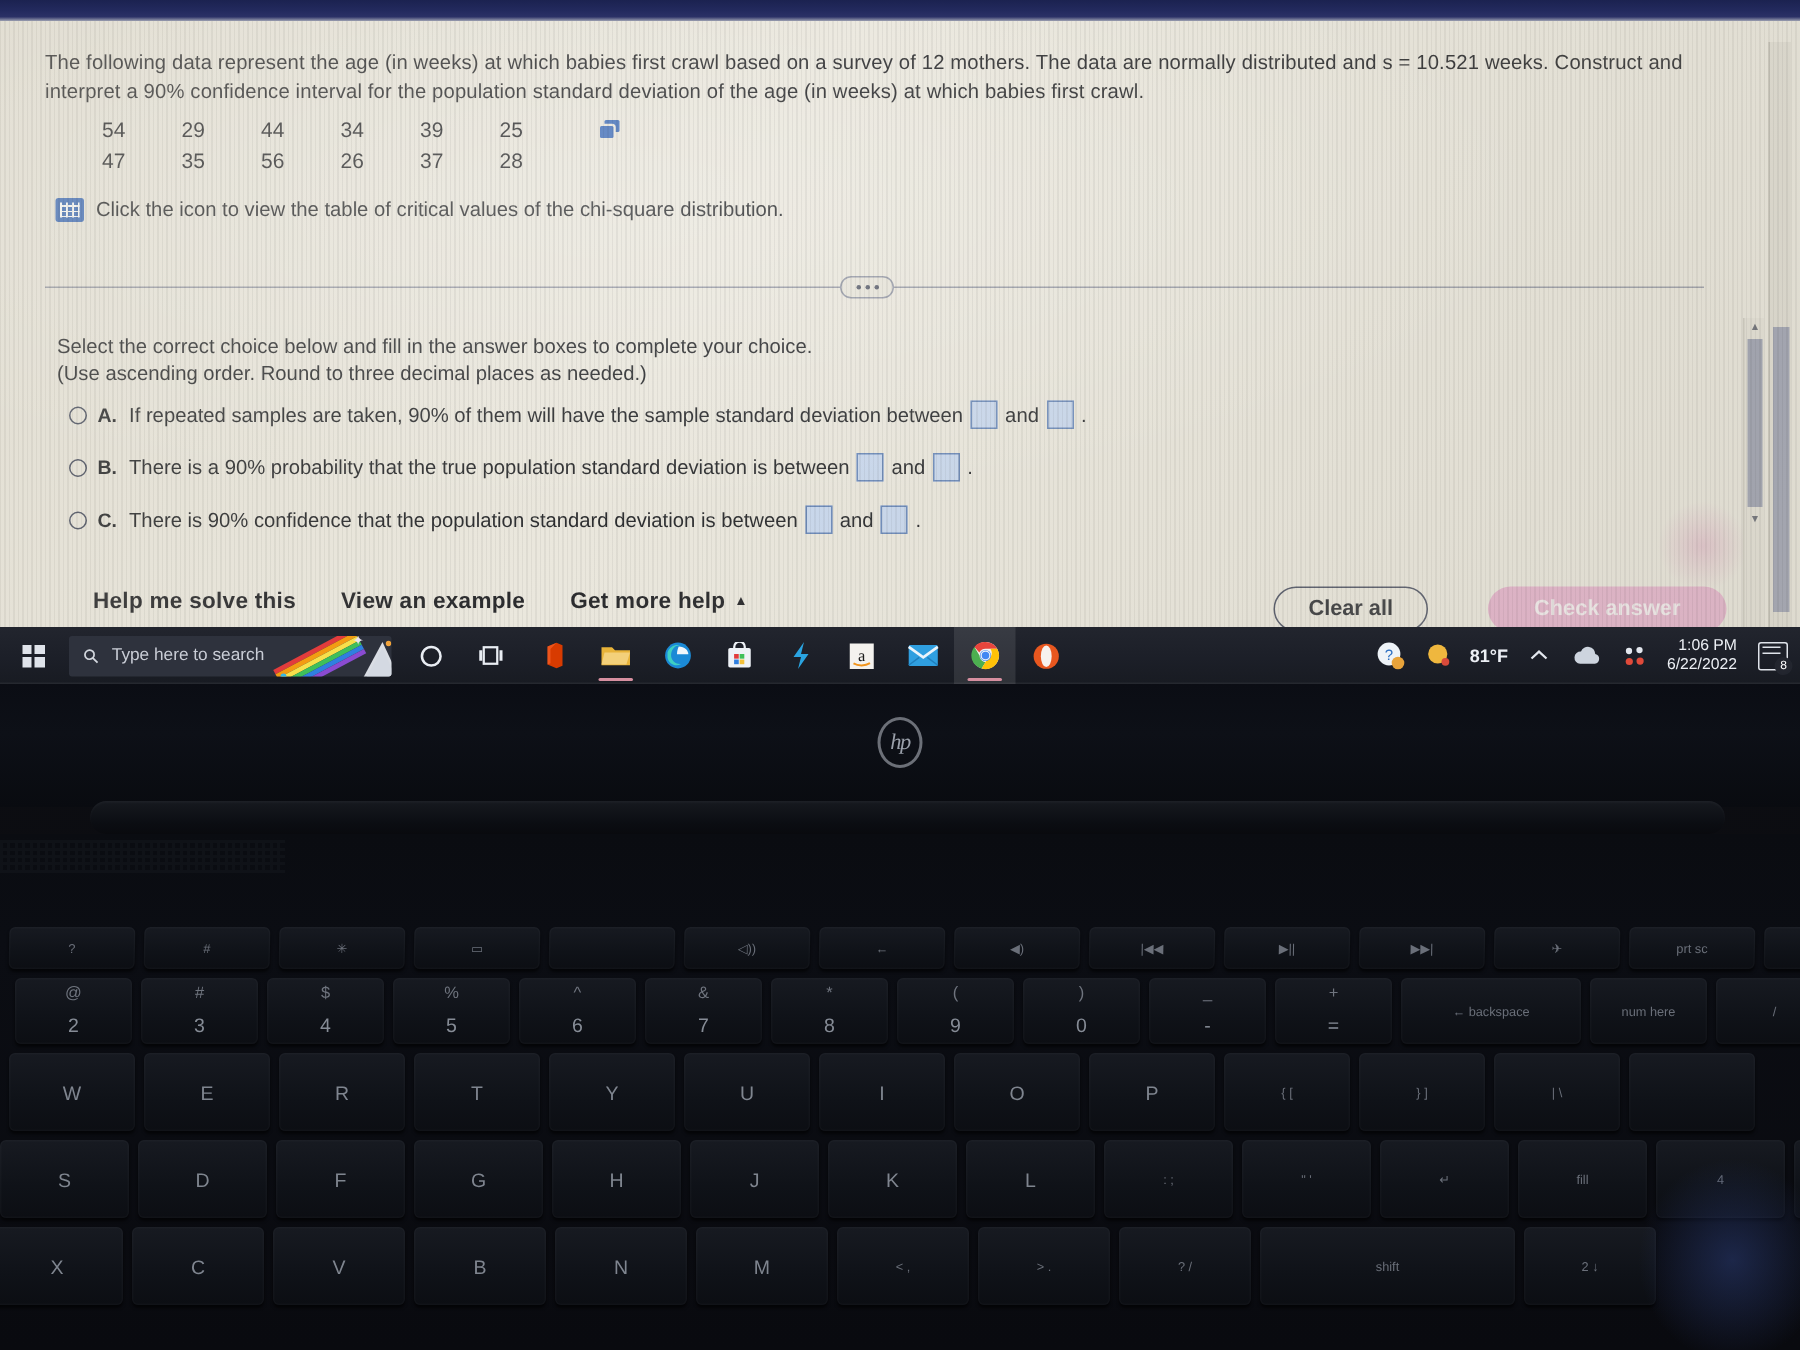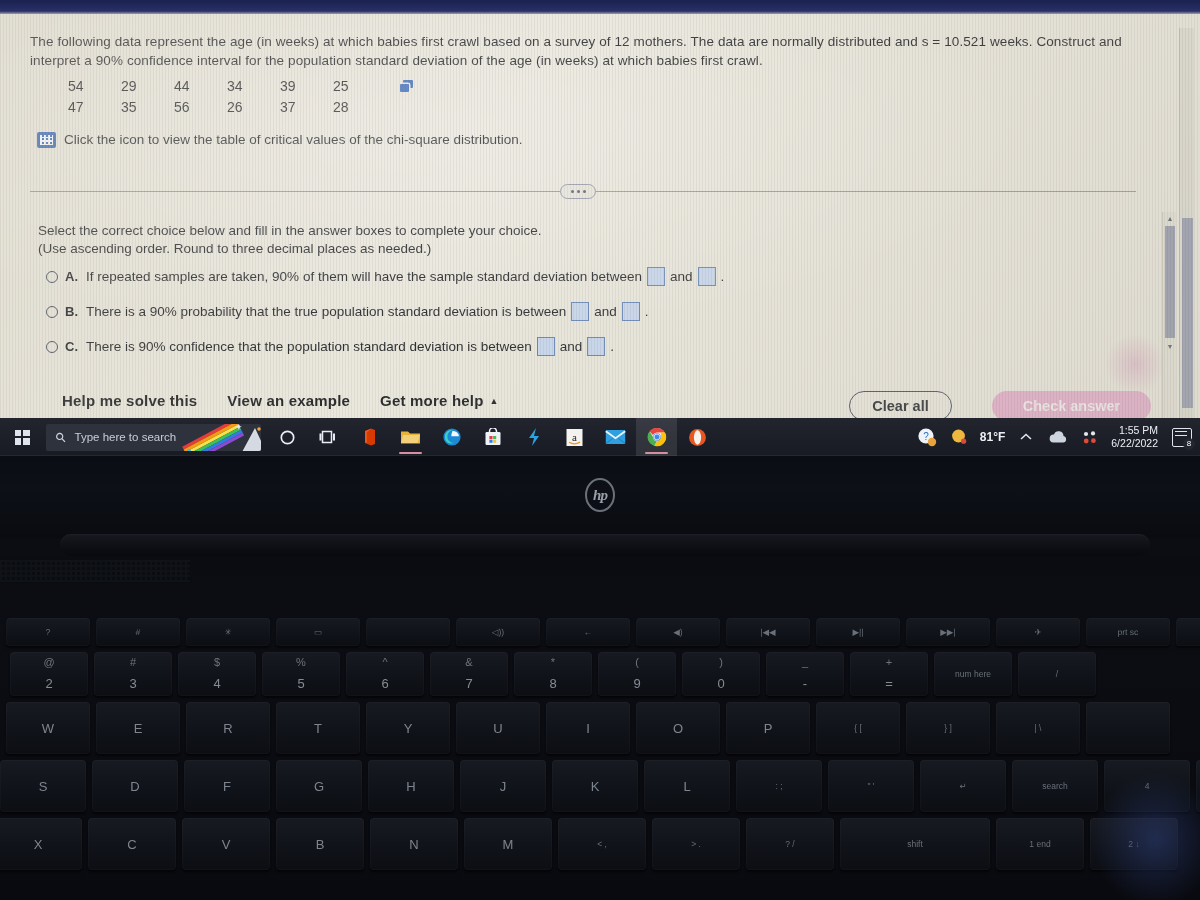--- a/index.html
+++ b/index.html
@@ -186,21 +186,21 @@
   }
 
   
   .lid-bottom {
     position:absolute; left:0; top: 456px; width: 1200px; height: 82px;
     background: linear-gradient(180deg,#0b0d14 0%, #0d1017 40%, #090b10 100%);
   }
   .hp-logo {
     position:absolute; left: 585px; top: 478px; width: 30px; height: 34px;
     border-radius: 50%; border: 2px solid #6c7078; display:flex; align-items:center; justify-content:center;
-    color:#9aa0aa; font-size: 15px; font-style: italic; font-family:"Liberation Serif", serif; letter-spacing:-1px;font-weight:bold;
+    color:#9aa0aa; font-size: 15px; font-style: italic; font-family:"Liberation Serif", serif; letter-spacing:-1px;
   }
   .hinge {
     position:absolute; left: 60px; top: 534px; width: 1090px; height: 22px; border-radius: 11px;
     background: linear-gradient(180deg,#16191f,#0b0d12 70%, #090a0e);
     box-shadow: 0 1px 2px rgba(255,255,255,.04) inset;
   }
   .deck {
     position:absolute; left:0; top: 556px; width:1200px; height: 344px;
     background: linear-gradient(180deg,#0a0c11 0%, #0b0d13 20%, #090a0f 100%);
   }
@@ -495,21 +495,21 @@
       </div>
       <div class="tray-ic">
         <svg width="17" height="15" viewBox="0 0 17 15">
           <circle cx="4" cy="4" r="2.1" fill="#e3e7ee"></circle>
           <circle cx="11" cy="3.4" r="2.1" fill="#e3e7ee"></circle>
           <circle cx="4.2" cy="11" r="2.4" fill="#e04a3a"></circle>
           <circle cx="11.4" cy="10.7" r="2.4" fill="#e04a3a"></circle>
         </svg>
       </div>
       <div class="clock">
-        <div>1:55 PM</div>
+        <div>1:06 PM</div>
         <div>6/22/2022</div>
       </div>
       <div class="notif">
         <span class="sheet"></span>
         <span class="badge">8</span>
       </div>
     </div>
   </div>
 
   <div class="lid-bottom"></div>
@@ -601,20 +601,23 @@
           <span class="lbl-bot">0</span>
         </div>
       <div class="key">
           <span class="lbl-top">_</span>
           <span class="lbl-bot">-</span>
         </div>
       <div class="key">
           <span class="lbl-top">+</span>
           <span class="lbl-bot">=</span>
         </div>
+      <div class="key" style="width:120px">
+          <span class="lbl-sm">← backspace</span>
+        </div>
       <div class="key">
           <span class="lbl-sm">num here</span>
         </div>
       <div class="key">
           <span class="lbl-sm">/</span>
         </div>
     </div>
 
     <div class="krow q-row">
       <div class="key">
@@ -684,21 +687,21 @@
       <div class="key">
           <span class="lbl-sm">:  ;</span>
         </div>
       <div class="key">
           <span class="lbl-sm">"  '</span>
         </div>
       <div class="key">
           <span class="lbl-sm">↵</span>
         </div>
       <div class="key">
-          <span class="lbl-sm">search</span>
+          <span class="lbl-sm">fill</span>
         </div>
       <div class="key">
           <span class="lbl-sm">4</span>
         </div>
       <div class="key"></div>
     </div>
 
     <div class="krow z-row">
       <div class="key">
           <span>X</span>
@@ -720,25 +723,22 @@
         </div>
       <div class="key">
           <span class="lbl-sm">&lt;  ,</span>
         </div>
       <div class="key">
           <span class="lbl-sm">&gt;  .</span>
         </div>
       <div class="key">
           <span class="lbl-sm">?  /</span>
         </div>
-      <div class="key" style="width:150px">
+      <div class="key" style="width:170px">
           <span class="lbl-sm">shift</span>
-        </div>
-      <div class="key">
-          <span class="lbl-sm">1 end</span>
         </div>
       <div class="key">
           <span class="lbl-sm">2 ↓</span>
         </div>
     </div>
   </div>
 
   <div class="glow"></div>
 </div>
 

